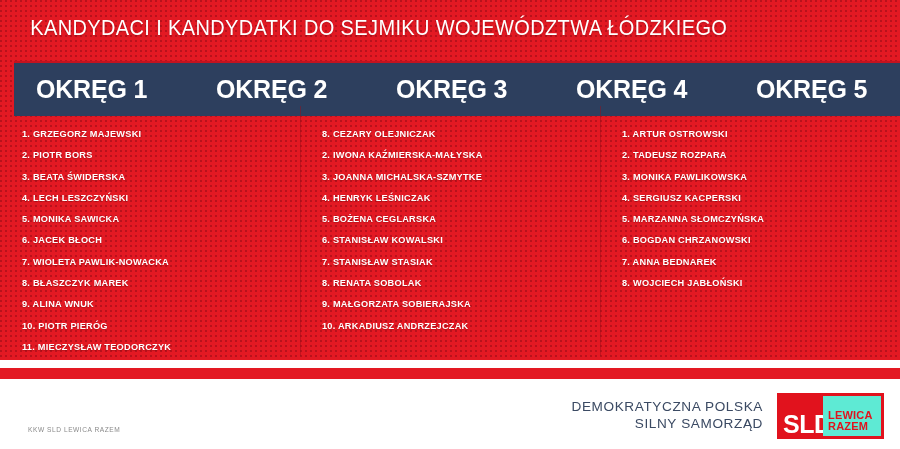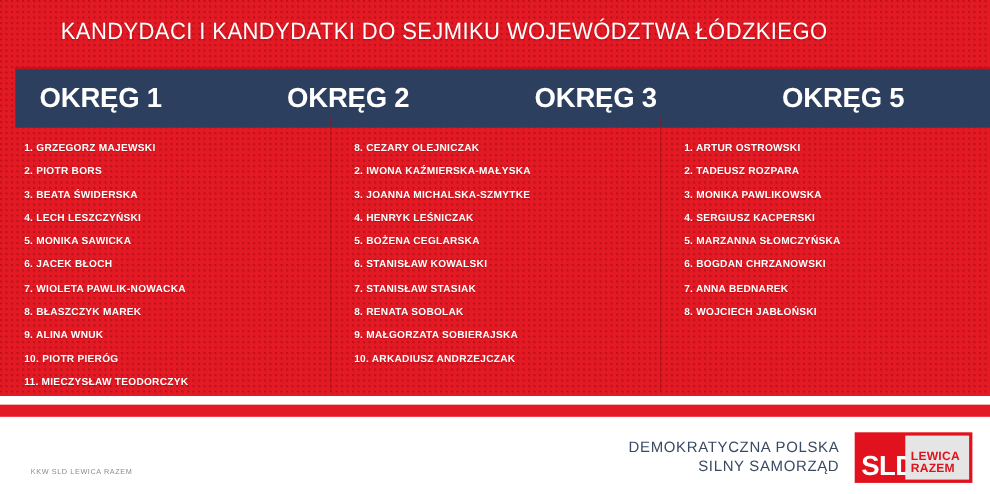--- a/index.html
+++ b/index.html
@@ -23,23 +23,23 @@
     width:900px; height:368px;
     background-color:#e31923;
     background-image:
       radial-gradient(circle at 1px 1px, rgba(150,12,22,0.55) 1px, transparent 1.2px);
     background-size:5px 5px;
   }
 
   
   .title-bar {
     position:absolute;
-    left:16px; top:0;
+    left:4px; top:0;
     width:762px; height:57px;
-    display:flex; align-items:center; justify-content:flex-end;
+    display:flex; align-items:center; justify-content:flex-start;
   }
   .title-text {
     color:#ffffff;
     font-size:21.5px;
     letter-spacing:0.4px;
     font-weight:400;
     white-space:nowrap;
     transform:scaleX(0.93);
     text-shadow:0 1px 2px rgba(0,0,0,0.18);
   }
@@ -158,21 +158,21 @@
     color:#ffffff;
     font-size:25px;
     font-weight:bold;
     letter-spacing:-0.5px;
     line-height:1;
   }
   .logo-box {
     position:absolute;
     right:3px; top:3px;
     width:58px; height:40px;
-    background:#e5e5e5;
+    background:#5eead4;
     display:flex;
     flex-direction:column;
     justify-content:flex-end;
     align-items:flex-start;
     padding:0 0 3px 5px;
   }
   .logo-box span {
     color:#e1121d;
     font-size:11px;
     font-weight:bold;
@@ -193,20 +193,23 @@
 
   <div class="navy-band">
     <div class="district-head">
       <span class="district-head-label">OKRĘG 1</span>
     </div>
     <div class="district-head">
       <span class="district-head-label">OKRĘG 2</span>
     </div>
     <div class="district-head">
       <span class="district-head-label">OKRĘG 3</span>
+    </div>
+    <div class="district-head">
+      <span class="district-head-label">OKRĘG 4</span>
     </div>
     <div class="district-head">
       <span class="district-head-label">OKRĘG 5</span>
     </div>
   </div>
 
   <div class="columns">
     <div class="col">
       <div class="cand">1. GRZEGORZ MAJEWSKI</div>
       <div class="cand">2. PIOTR BORS</div>

